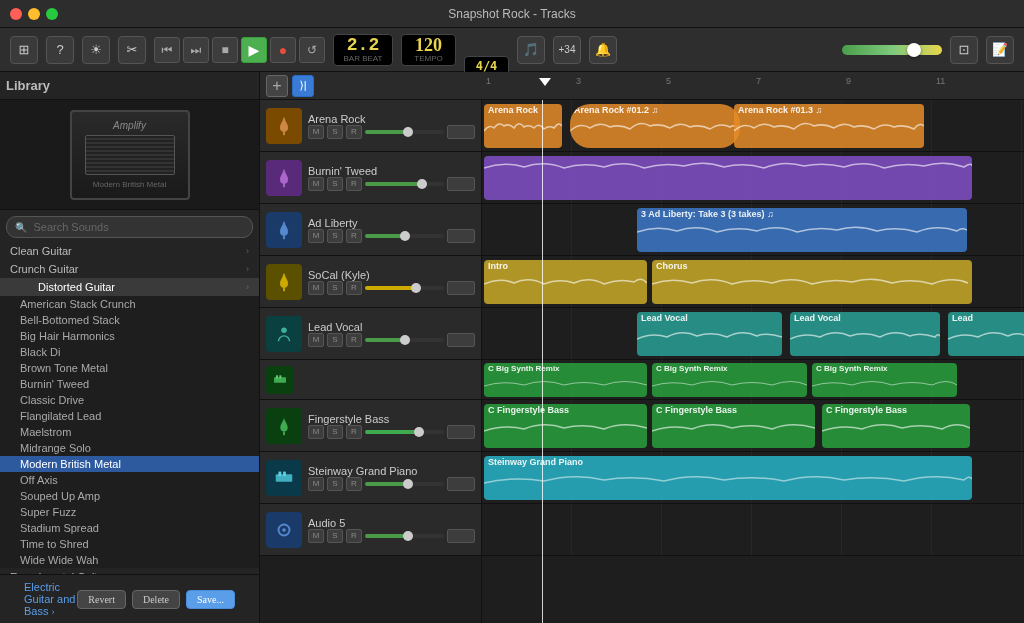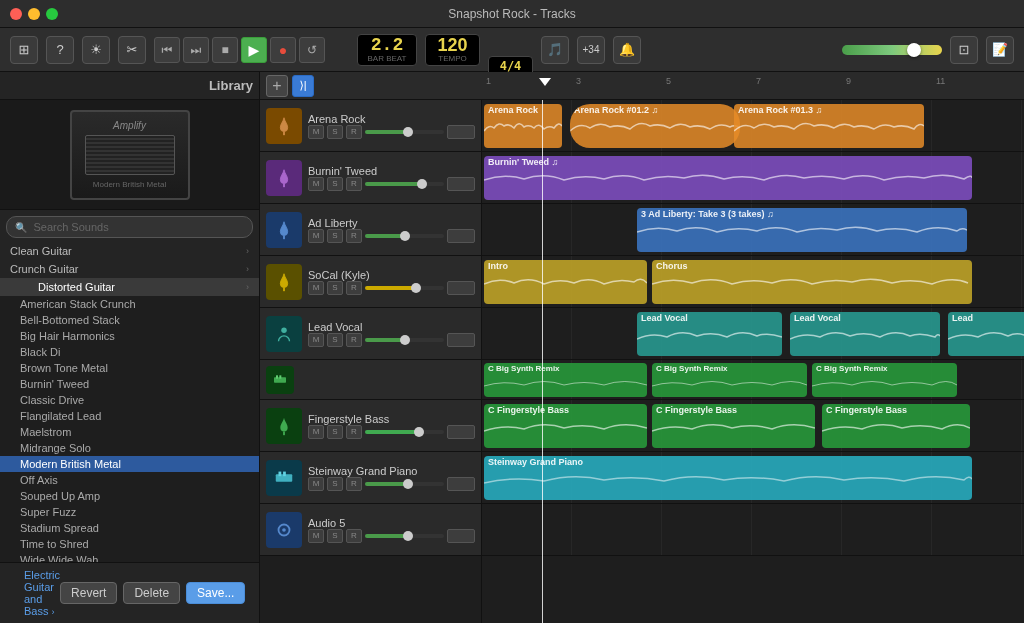--- a/index.html
+++ b/index.html
@@ -93,21 +93,20 @@
       background: #000;
       border: 1px solid #444;
       border-radius: 4px;
       padding: 2px 8px;
       display: flex;
       flex-direction: column;
       align-items: center;
       min-width: 60px;
       height: 32px;
       justify-content: center;
-      margin-left: 24px;
     }
     .display-beat {
       font-size: 18px;
       font-weight: bold;
       color: #e8d44d;
       font-family: 'Courier New', monospace;
       line-height: 1;
     }
     .display-label {
       font-size: 8px;
@@ -123,21 +122,21 @@
       flex-direction: column;
       align-items: center;
       height: 32px;
       justify-content: center;
       min-width: 55px;
     }
     .tempo-val {
       font-size: 18px;
       font-weight: bold;
       color: #e8d44d;
-      font-family: Liberation Sans, sans-serif;
+      font-family: Liberation Serif, serif;
       line-height: 1;
     }
     .sig-box {
       background: #000;
       border: 1px solid #444;
       border-radius: 4px;
       padding: 2px 6px;
       height: 32px;
       display: flex;
       flex-direction: column;
@@ -173,21 +172,21 @@
 
     
     .library {
       width: 260px;
       background: #242424;
       border-right: 1px solid #111;
       display: flex;
       flex-direction: column;
     }
     .library-header {
-      text-align: right;
+      text-align: left;
       padding: 6px;
       font-size: 13px;
       color: #bbb;
       font-weight: 600;
       border-bottom: 1px solid #111;
     }
     .library-amp {
       height: 110px;
       background: #1a1a1a;
       display: flex;
@@ -274,23 +273,24 @@
       color: #5a9de8;
       font-size: 11px;
       cursor: pointer;
     }
     .footer-link .chevron { font-size: 9px; }
     .footer-btn {
       background: #444;
       border: 1px solid #666;
       border-radius: 4px;
       color: #ccc;
-      font-size: 12px;
+      font-size: 10px;
       padding: 3px 10px;
       cursor: pointer;
+      font-family: Liberation Serif, serif;
     }
     .footer-btn.primary {
       background: #5a9de8;
       border-color: #4a8dd8;
       color: #fff;
     }
 
     
     .tracks-area {
       flex: 1;
@@ -882,21 +882,20 @@
             <div class="clip-title">Arena Rock #01.3 ♫</div>
             <div class="clip-waveform"><svg class="waveform-svg" preserveAspectRatio="none">
                   <path d="M0,15 Q10,6 20,12 Q30,5 40,11 Q50,8 60,13 Q70,4 80,10 Q90,7 100,12 Q110,5 120,11 Q130,8 140,13 Q150,6 160,11 Q170,8 180,13 Q185,6 190,10" stroke="rgba(255,255,255,0.6)" stroke-width="1.5" fill="none"></path>
                 </svg></div>
           </div>
         </div>
 
         <div class="track-row">
           <div class="track-row-bg"></div>
           <div class="track-clip track-clip-purple" style="left:2px; width:488px;">
-            <div class="clip-title">Burnin' Tweed ♫</div>
             <div class="clip-waveform"><svg class="waveform-svg" preserveAspectRatio="none">
                   <path d="M0,12 Q20,5 40,11 Q60,4 80,12 Q100,6 120,11 Q140,4 160,12 Q180,6 200,10 Q220,4 240,11 Q260,6 280,12 Q300,4 320,10 Q340,6 360,11 Q380,4 400,12 Q420,6 440,10 Q460,4 480,11 Q488,6 488,10" stroke="rgba(255,255,255,0.6)" stroke-width="1.5" fill="none"></path>
                 </svg></div>
           </div>
         </div>
 
         <div class="track-row">
           <div class="track-row-bg"></div>
           <div class="track-clip track-clip-blue" style="left:155px; width:330px;">
             <div class="clip-title">3 Ad Liberty: Take 3 (3 takes) ♫</div>

